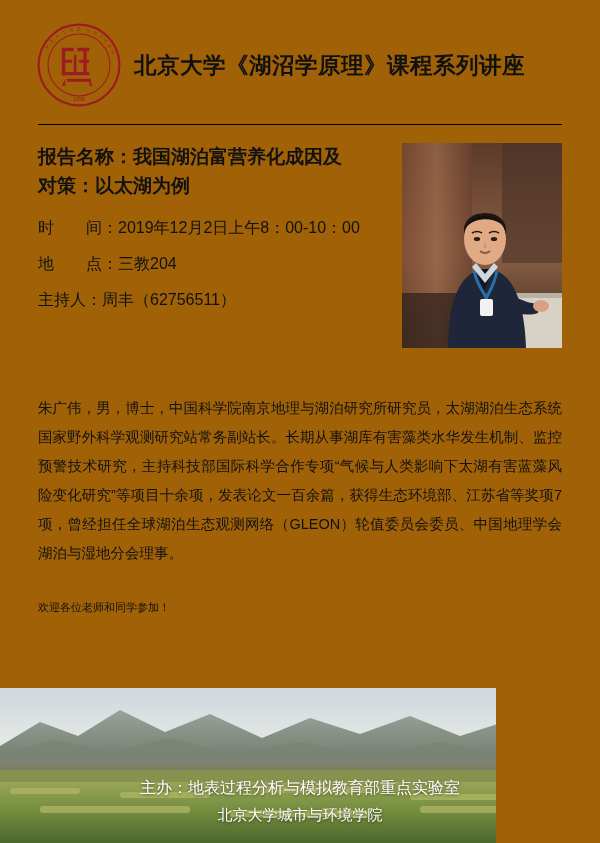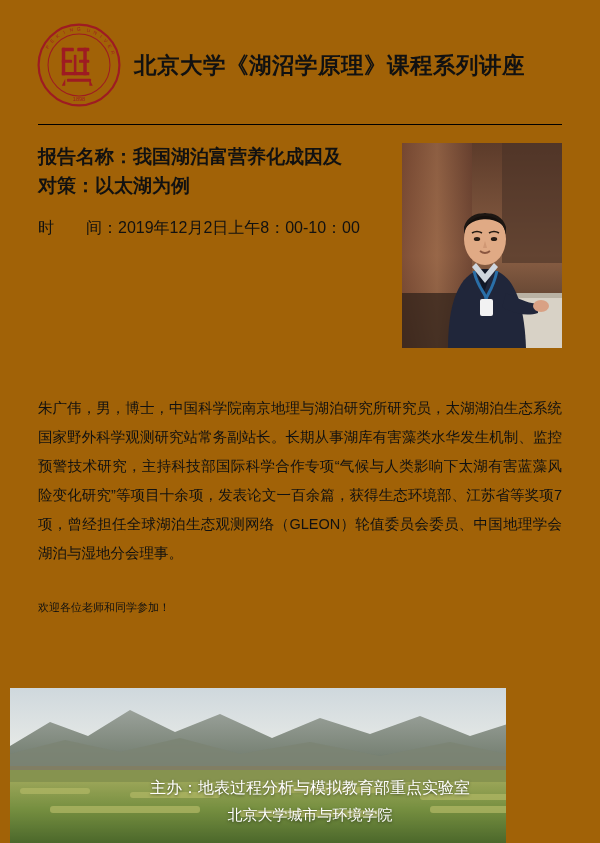--- a/index.html
+++ b/index.html
@@ -117,21 +117,20 @@
   }
 
   
   .footer {
     position: absolute;
     left: 0;
     bottom: 0;
     width: 496px;
     height: 155px;
     overflow: hidden;
-    margin-left: 10px;
   }
   .footer svg { display:block; width:600px; height:155px; }
   .footer-text {
     position: absolute;
     left: 0;
     bottom: 16px;
     width: 600px;
     text-align: center;
     color: #ffffff;
     text-shadow: 0 1px 3px rgba(0,0,0,0.55);
@@ -194,21 +193,27 @@
 
   <div class="info-wrap">
     <div class="info-left">
       <div class="lecture-title">报告名称：我国湖泊富营养化成因及对策：以太湖为例</div>
 
 
       <div class="meta-line">
         <span class="meta-label">时　　间：</span><span>2019年12月2日上午8：00-10：00</span>
       </div>
 
-
+      <div class="meta-line">
+        <span class="meta-label">地　　点：</span><span>三教204</span>
+      </div>
+
+      <div class="meta-line">
+        <span class="meta-label">主持人：</span><span>周丰（62756511）</span>
+      </div>
     </div>
 
     <div class="info-right">
       <div class="photo">
         <svg viewBox="0 0 160 205" xmlns="http://www.w3.org/2000/svg">
           <defs>
             <linearGradient id="bgWall" x1="0" y1="0" x2="0" y2="1">
               <stop offset="0%" stop-color="#5c3b2a"></stop>
               <stop offset="55%" stop-color="#8a5f44"></stop>
               <stop offset="100%" stop-color="#3b2a20"></stop>

